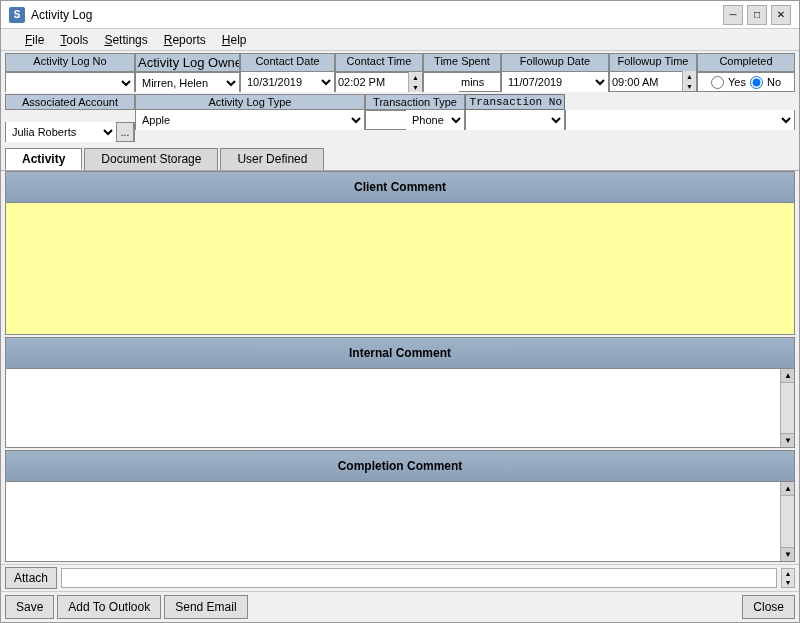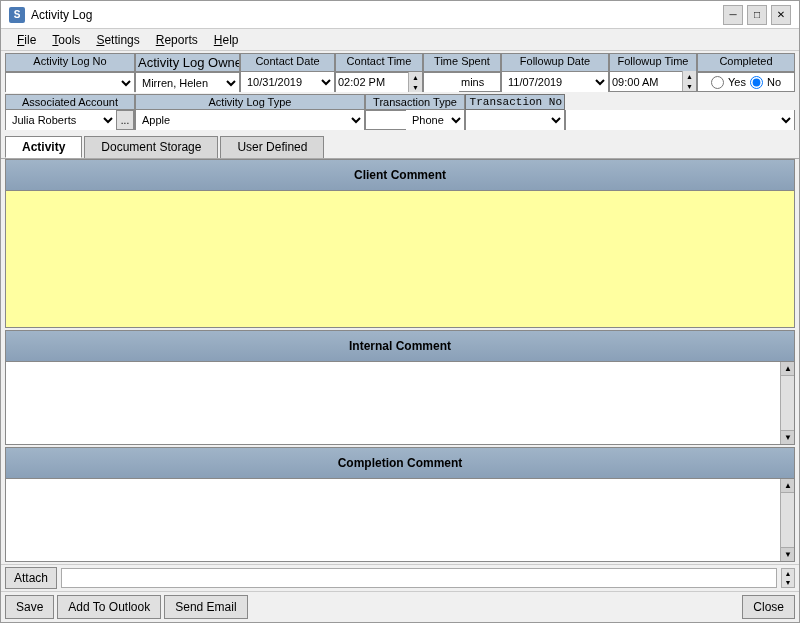--- a/index.html
+++ b/index.html
@@ -61,21 +61,21 @@
       font-size: 10px;
     }
 
     
     .menu-bar {
       background: #f0f0f0;
       border-bottom: 1px solid #ccc;
       height: 22px;
       display: flex;
       align-items: center;
-      padding: 0 8px;
+      padding: 0 16px;
     }
     .menu-item {
       padding: 2px 8px;
       cursor: pointer;
       font-size: 12px;
     }
 
     select, input[type="text"] {
       border: 1px solid #888;
       background: white;
@@ -261,21 +261,21 @@
 
   <div style="display:grid; grid-template-columns: 130px 1fr 100px 100px 1fr; margin: 0 4px 0 4px;">
     <div class="cell-label" style="background:#b8c8d8; border:1px solid #888; text-align:center; padding:1px 2px; font-size:11px;">Associated Account</div>
     <div class="cell-label" style="background:#b8c8d8; border:1px solid #888; text-align:center; padding:1px 12px; font-size:11px;">Activity Log Type</div>
     <div class="cell-label" style="background:#b8c8d8; border:1px solid #888; text-align:center; padding:1px 2px; font-size:11px;">Transaction Type</div>
     <div class="cell-label" style="background:#b8c8d8; border:1px solid #737373; text-align:right; padding:1px 2px; font-size:11px;font-family:Liberation Mono, monospace;">Transaction No</div>
   </div>
 
   <div style="display:grid; grid-template-columns: 130px 1fr 100px 100px 1fr; margin: 0 4px 2px 4px;">
 
-    <div style="display:flex; border:1px solid #888; height:20px; background:white; align-items:center;">
+    <div style="display:flex; border:1px solid #888; height:20px; background:white; align-items:center;margin-top:12px;">
       <select style="flex:1; border:none; font-size:11px; background:white;">
         <option>Julia  Roberts</option>
       </select>
       <button class="ellipsis-btn">...</button>
     </div>
 
     <div style="display:flex; border:1px solid #888; height:20px; background:white; align-items:center;">
       <select style="flex:1; border:none; font-size:11px; background:white;">
         <option>Apple</option>
       </select>

